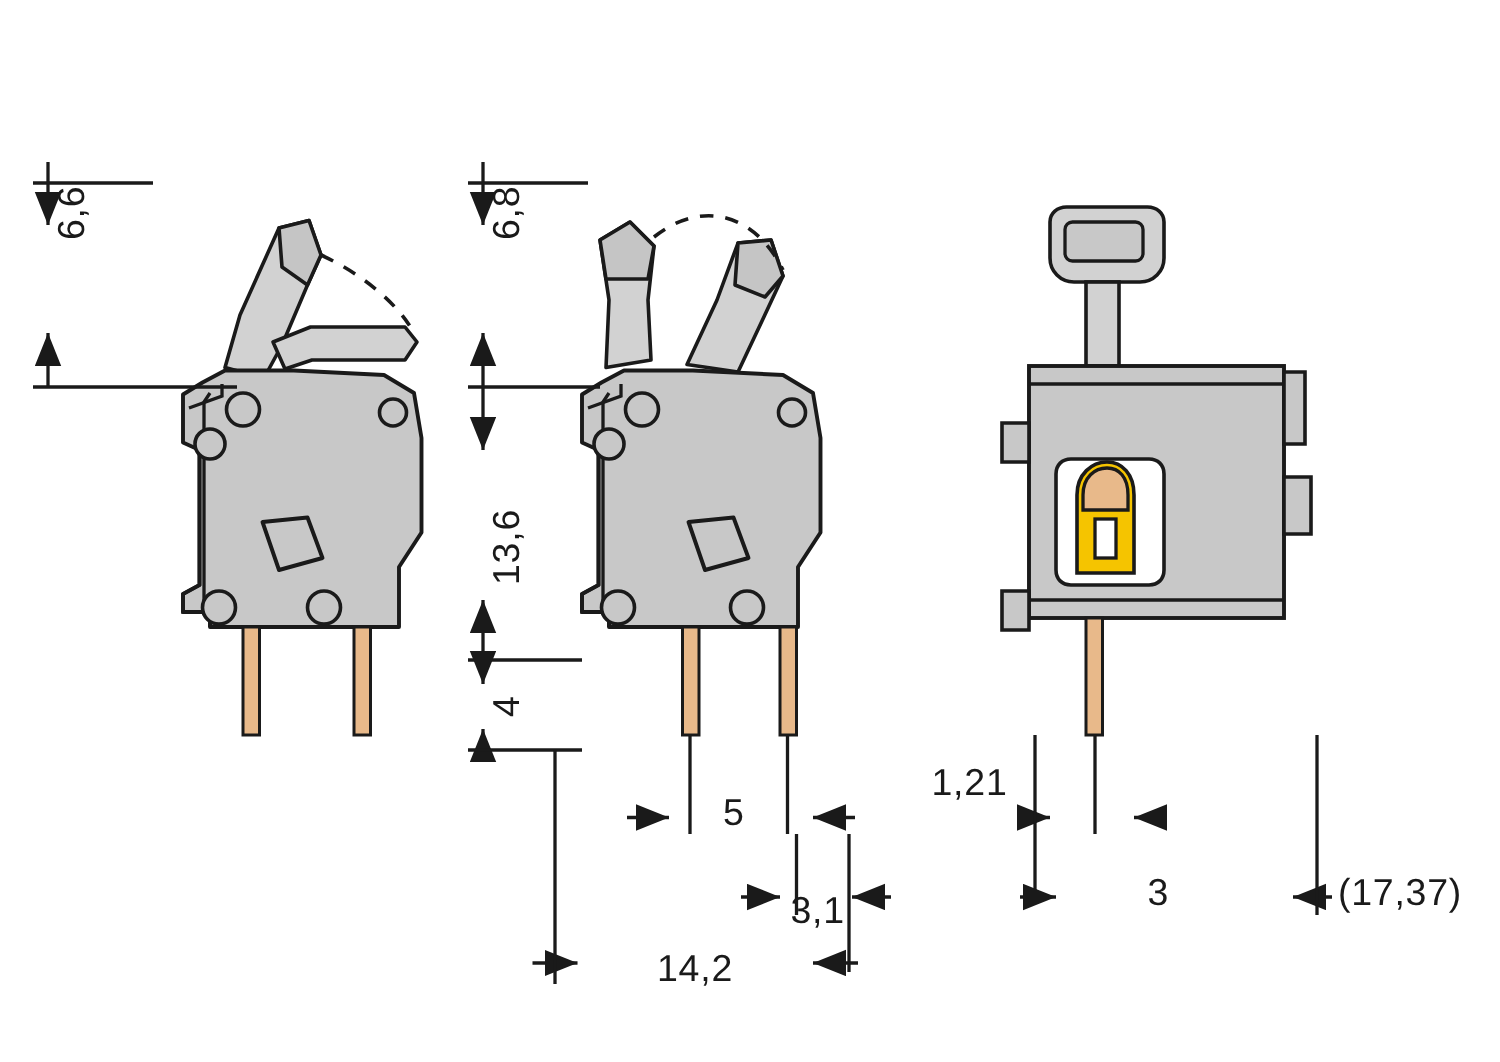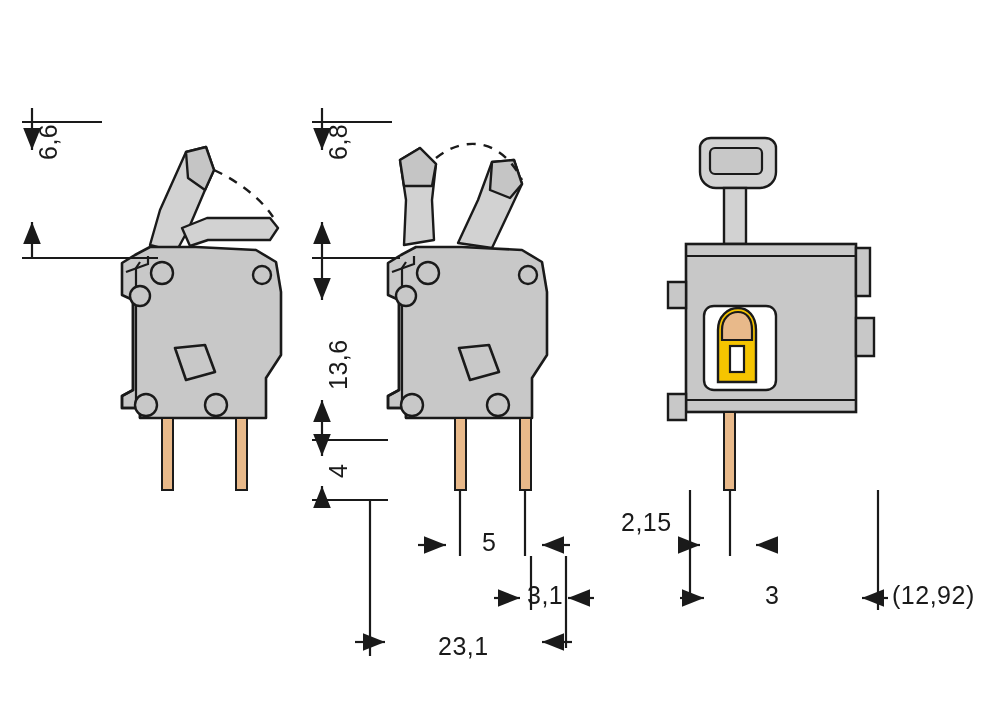--- a/index.html
+++ b/index.html
@@ -210,23 +210,23 @@
   <div class="dim-label rot90" style="left:34px; top:160px;">6,6</div>
 
   <div class="dim-label rot90" style="left:324px; top:160px;">6,8</div>
 
   <div class="dim-label rot90" style="left:324px; top:390px;">13,6</div>
 
   <div class="dim-label rot90" style="left:324px; top:478px;">4</div>
 
   <div class="dim-label" style="left:482px; top:528px;">5</div>
 
-  <div class="dim-label" style="left:527px; top:581px;">3,1</div>
-
-  <div class="dim-label" style="left:438px; top:632px;">23,1</div>
-
-  <div class="dim-label" style="left:621px; top:508px;">2,15</div>
+  <div class="dim-label" style="left:527px; top:593px;">3,1</div>
+
+  <div class="dim-label" style="left:438px; top:632px;">14,2</div>
+
+  <div class="dim-label" style="left:621px; top:508px;">1,21</div>
 
   <div class="dim-label" style="left:765px; top:581px;">3</div>
 
-  <div class="dim-label" style="left:892px; top:581px;">(12,92)</div>
+  <div class="dim-label" style="left:892px; top:581px;">(17,37)</div>
 
 </div>
 
 </body></html>

